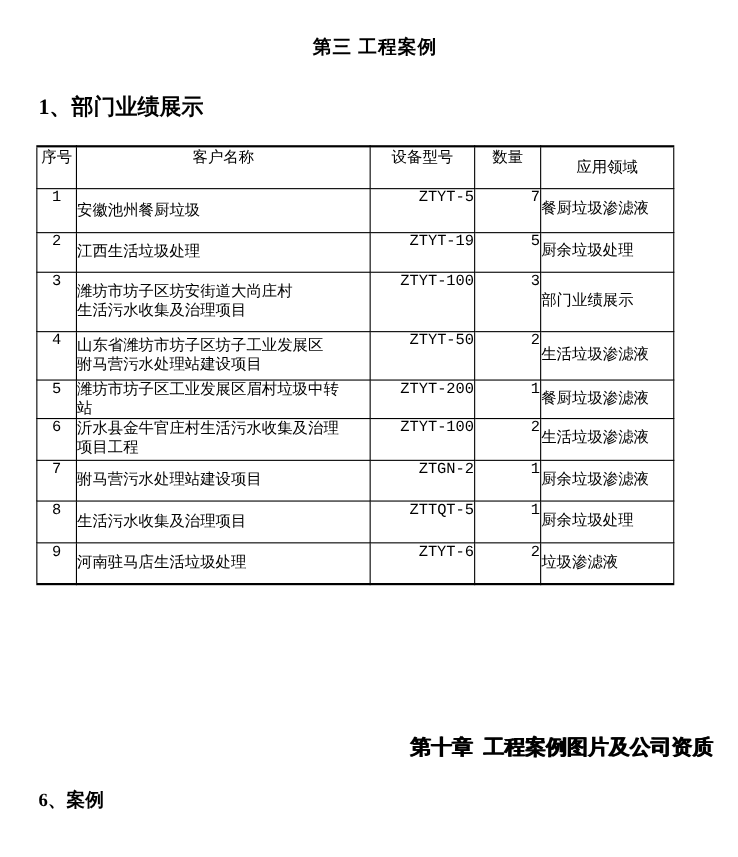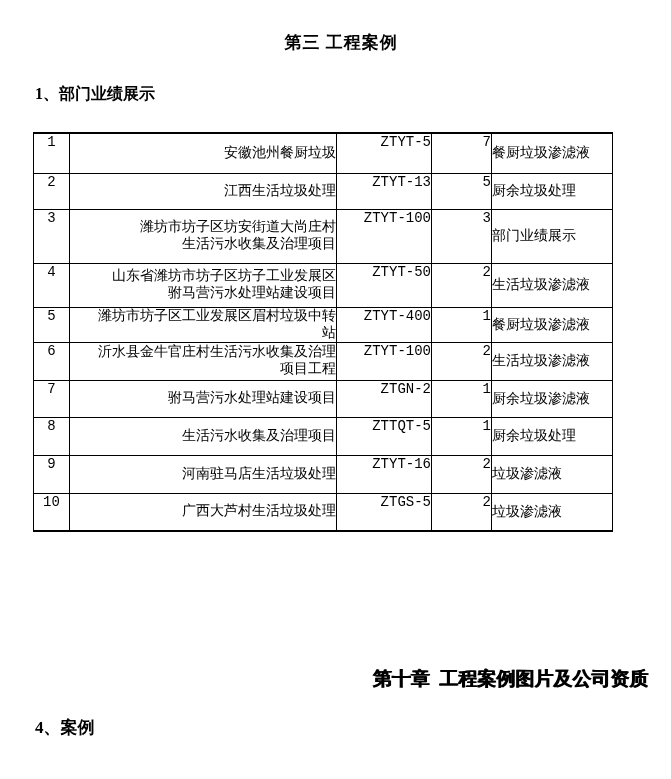--- a/index.html
+++ b/index.html
@@ -24,21 +24,21 @@
     font-size: 17px;
     font-weight: bold;
     white-space: pre;
     letter-spacing: 1px;
     margin-left: 36px;
   }
   .section-heading-1 {
     position: absolute;
     top: 84px;
     left: 35px;
-    font-size: 16px;
+    font-size: 20px;
     font-weight: bold;
     white-space: pre;
   }
   table.cases-table {
     position: absolute;
     top: 132px;
     left: 33px;
     width: 579px;
     table-layout: fixed;
     border-collapse: collapse;
@@ -67,26 +67,25 @@
     padding-top: 4px;
     font-size: 14px;
     font-family: "Liberation Serif", "DejaVu Serif", serif;
   }
   .h-field {
     text-align: center;
     vertical-align: middle;
     font-size: 14px;
   }
   .c-customer {
-    text-align: right;
+    text-align: left;
     vertical-align: middle;
     padding: 2px 4px 2px 9px;
     white-space: pre-line;
     line-height: 17px;
-    font-family: Liberation Mono, monospace;
   }
   .c-model, .c-qty {
     text-align: right;
     vertical-align: top;
     padding-top: 5px;
     font-family: Liberation Mono, monospace;
     font-size: 12px;
   }
   .c-field {
     vertical-align: middle;
@@ -121,31 +120,38 @@
 
 <table class="cases-table">
   <colgroup>
     <col style="width:36px">
     <col style="width:267px">
     <col style="width:95px">
     <col style="width:60px">
     <col style="width:121px">
   </colgroup>
   <tbody>
+    <tr style="height:38px">
+      <th class="h-serial">序号</th>
+      <th class="h-customer">客户名称</th>
+      <th class="h-model">设备型号</th>
+      <th class="h-qty">数量</th>
+      <th class="h-field">应用领域</th>
+    </tr>
     <tr style="height:40px">
       <td class="c-serial">1</td>
       <td class="c-customer">安徽池州餐厨垃圾</td>
       <td class="c-model">ZTYT-5</td>
       <td class="c-qty">7</td>
       <td class="c-field">餐厨垃圾渗滤液</td>
     </tr>
     <tr style="height:36px">
       <td class="c-serial">2</td>
       <td class="c-customer">江西生活垃圾处理</td>
-      <td class="c-model">ZTYT-13</td>
+      <td class="c-model">ZTYT-19</td>
       <td class="c-qty">5</td>
       <td class="c-field">厨余垃圾处理</td>
     </tr>
     <tr style="height:54px">
       <td class="c-serial">3</td>
       <td class="c-customer">潍坊市坊子区坊安街道大尚庄村
 生活污水收集及治理项目</td>
       <td class="c-model">ZTYT-100</td>
       <td class="c-qty">3</td>
       <td class="c-field">部门业绩展示</td>
@@ -155,21 +161,21 @@
       <td class="c-customer">山东省潍坊市坊子区坊子工业发展区
 驸马营污水处理站建设项目</td>
       <td class="c-model">ZTYT-50</td>
       <td class="c-qty">2</td>
       <td class="c-field">生活垃圾渗滤液</td>
     </tr>
     <tr style="height:35px">
       <td class="c-serial">5</td>
       <td class="c-customer">潍坊市坊子区工业发展区眉村垃圾中转
 站</td>
-      <td class="c-model">ZTYT-400</td>
+      <td class="c-model">ZTYT-200</td>
       <td class="c-qty">1</td>
       <td class="c-field">餐厨垃圾渗滤液</td>
     </tr>
     <tr style="height:38px">
       <td class="c-serial">6</td>
       <td class="c-customer">沂水县金牛官庄村生活污水收集及治理
 项目工程</td>
       <td class="c-model">ZTYT-100</td>
       <td class="c-qty">2</td>
       <td class="c-field">生活垃圾渗滤液</td>
@@ -184,29 +190,22 @@
     <tr style="height:38px">
       <td class="c-serial">8</td>
       <td class="c-customer">生活污水收集及治理项目</td>
       <td class="c-model">ZTTQT-5</td>
       <td class="c-qty">1</td>
       <td class="c-field">厨余垃圾处理</td>
     </tr>
     <tr style="height:38px">
       <td class="c-serial">9</td>
       <td class="c-customer">河南驻马店生活垃圾处理</td>
-      <td class="c-model">ZTYT-16</td>
+      <td class="c-model">ZTYT-6</td>
       <td class="c-qty">2</td>
       <td class="c-field">垃圾渗滤液</td>
     </tr>
-    <tr style="height:38px">
-      <td class="c-serial">10</td>
-      <td class="c-customer">广西大芦村生活垃圾处理</td>
-      <td class="c-model">ZTGS-5</td>
-      <td class="c-qty">2</td>
-      <td class="c-field">垃圾渗滤液</td>
-    </tr>
   </tbody>
 </table>
 
 <div class="chapter-heading">第十章  工程案例图片及公司资质</div>
 
-<div class="section-heading-2">4、案例</div>
+<div class="section-heading-2">6、案例</div>
 
 </body></html>

